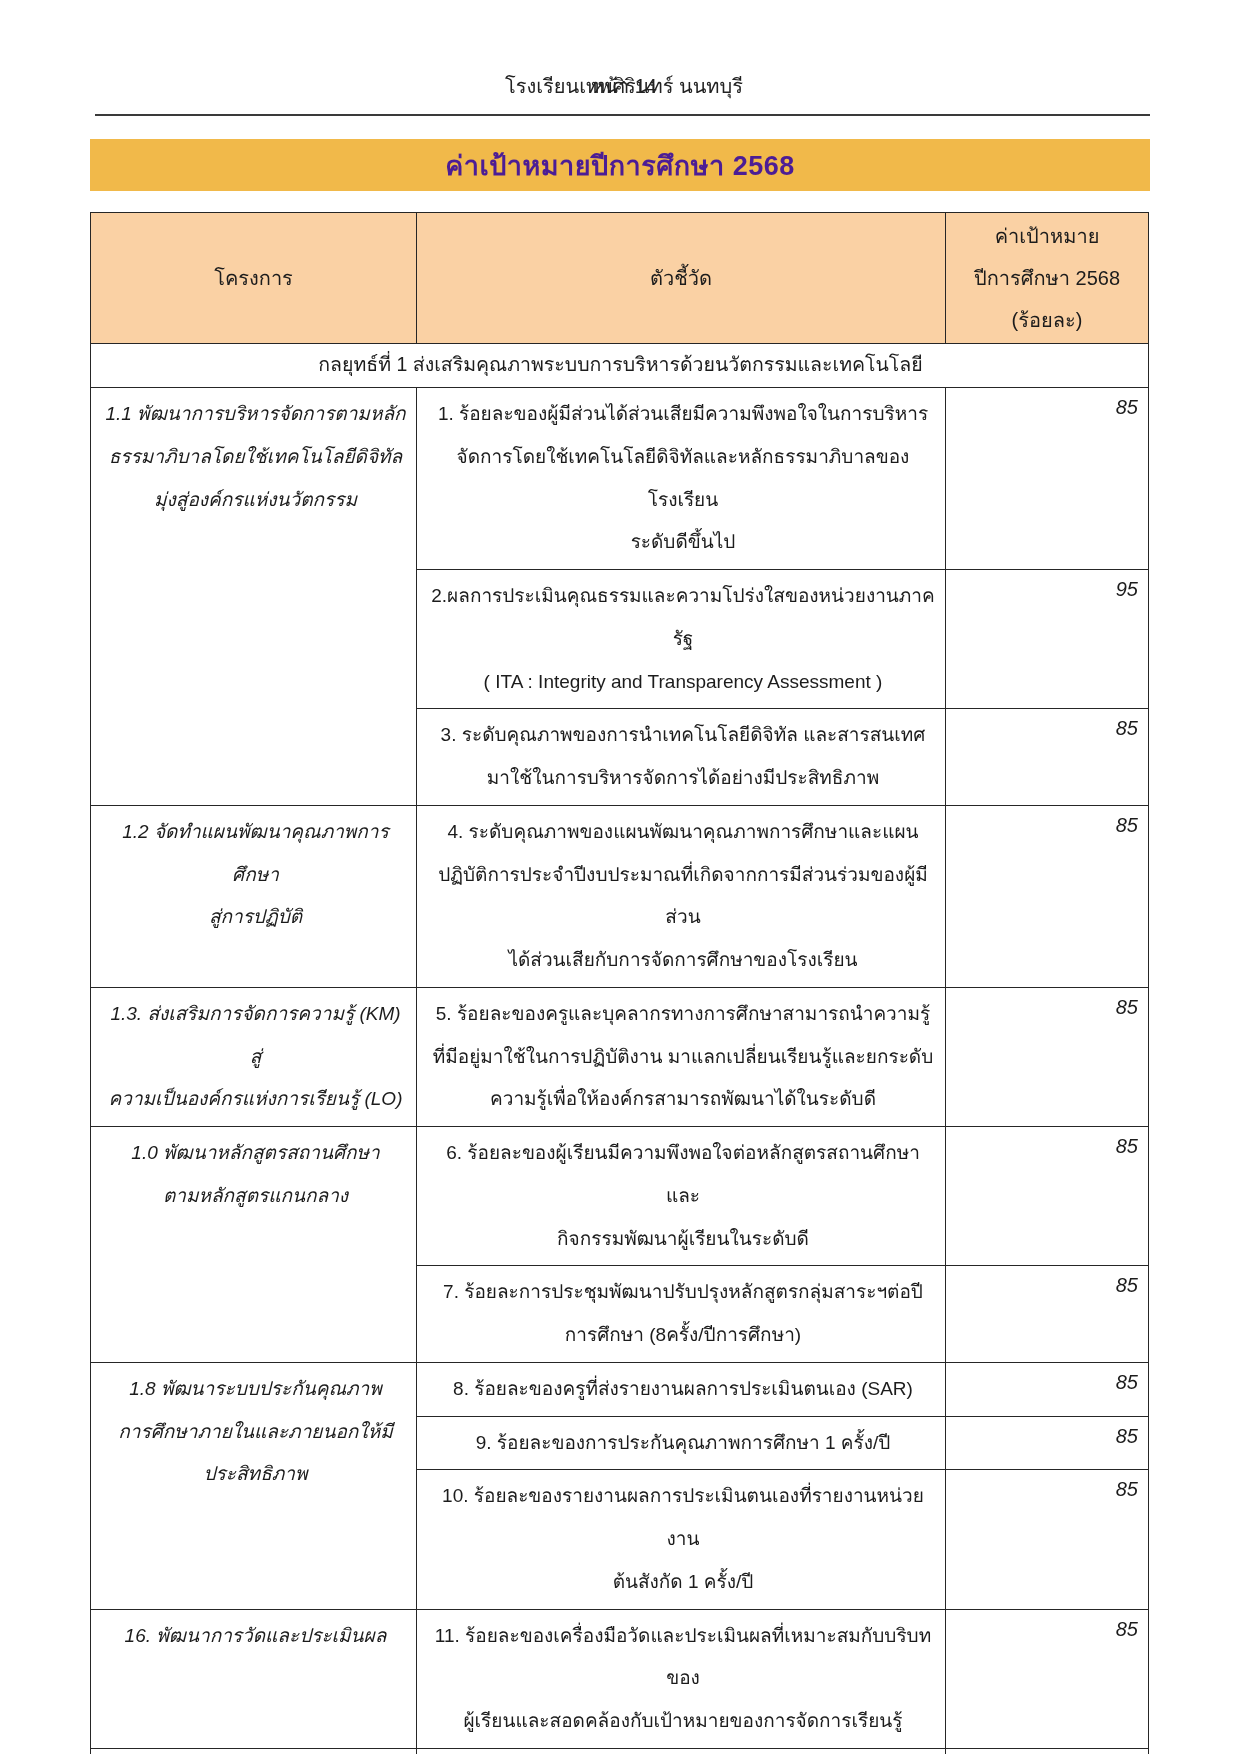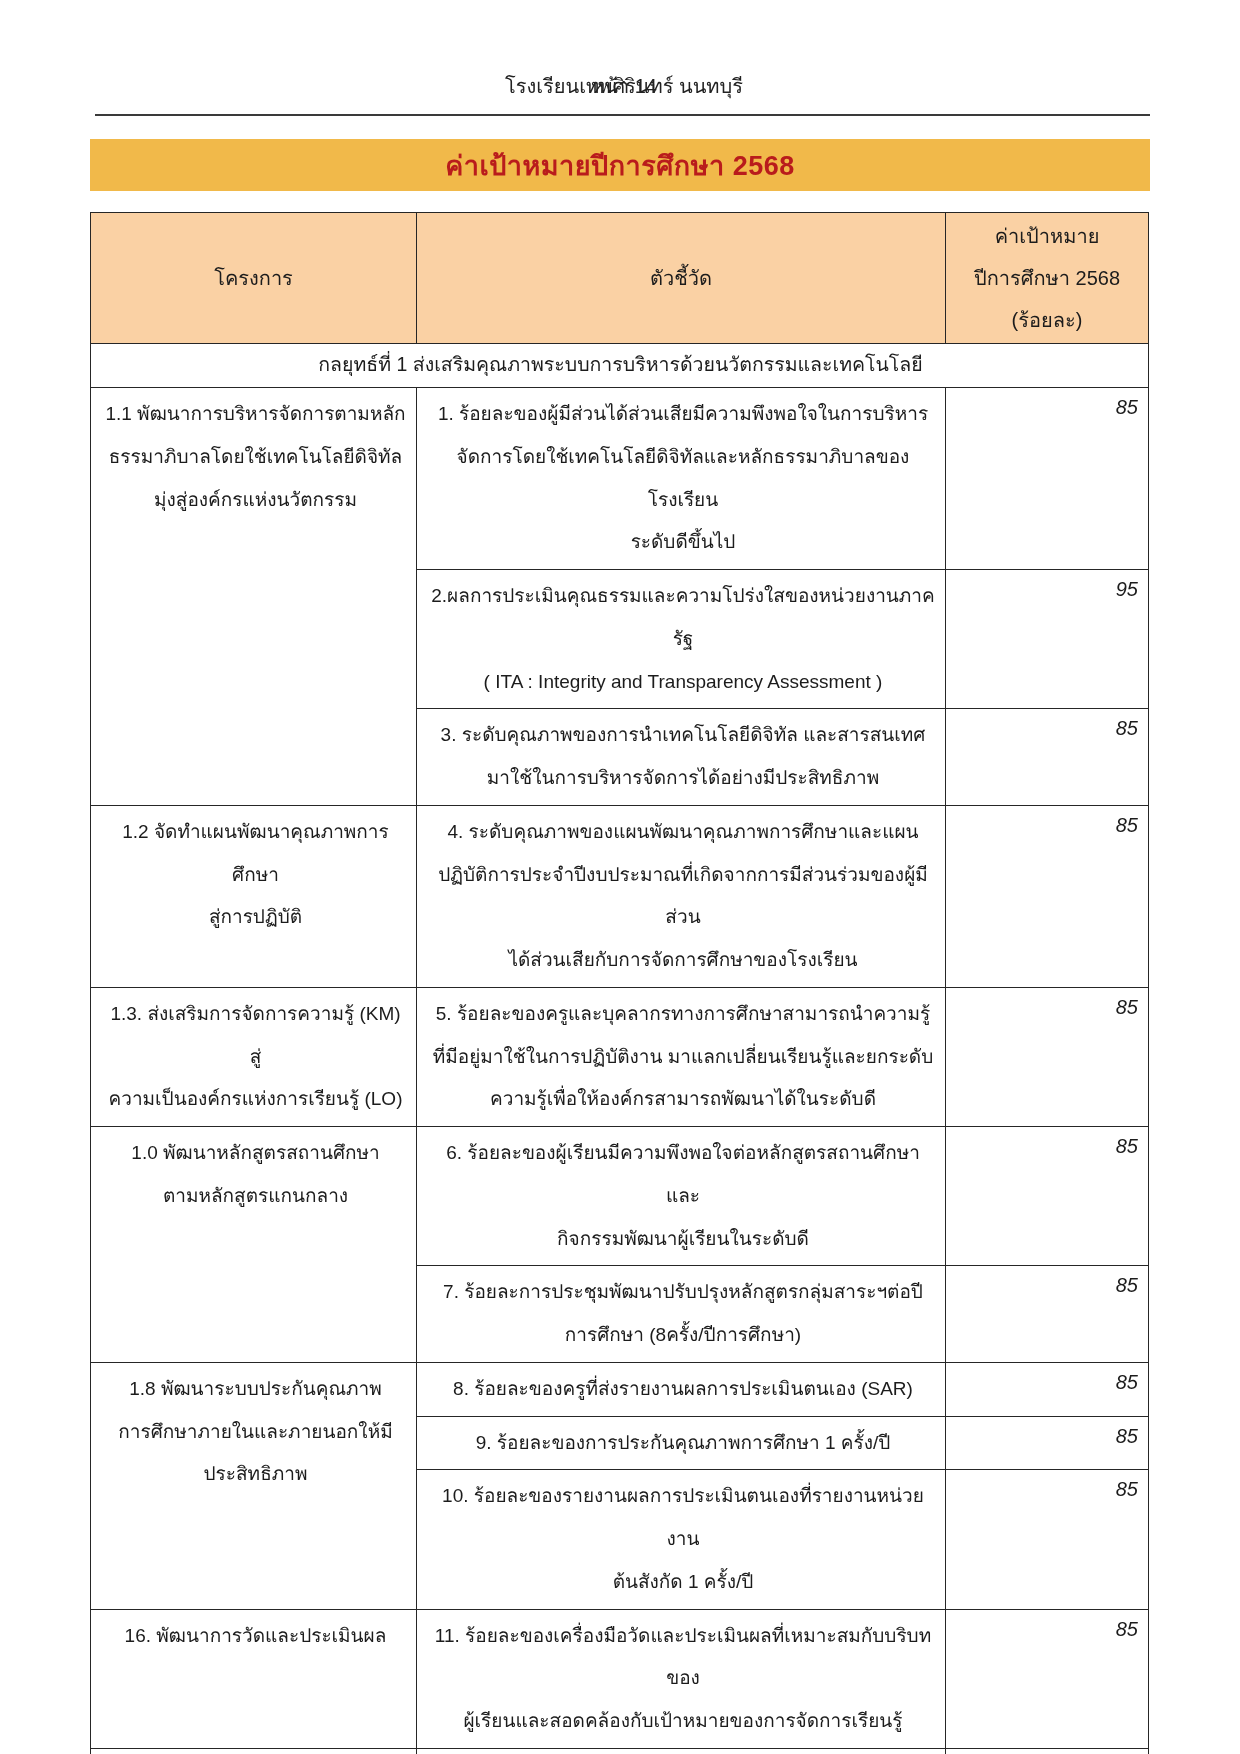--- a/index.html
+++ b/index.html
@@ -18,21 +18,21 @@
   }
   .page-header .center{position:absolute;left:50%;transform:translateX(-50%);}
   .header-rule{
     position:absolute;top:114px;left:95px;width:1055px;
     border-top:2.5px solid #3a3a3a;
   }
   .banner{
     position:absolute;top:139px;left:90px;width:1060px;height:52px;
     background:#F1B94A;
     display:flex;align-items:center;justify-content:center;
-    color:#b91c1c;font-size:27px;font-weight:bold;letter-spacing:.5px;
+    color:#4c1d95;font-size:27px;font-weight:bold;letter-spacing:.5px;
   }
   table.doc-table{
     position:absolute;top:212px;left:90px;width:1058px;
     border-collapse:collapse;table-layout:fixed;
     font-size:19px;
   }
   .doc-table col.c1{width:326px;}
   .doc-table col.c2{width:529px;}
   .doc-table col.c3{width:203px;}
   .doc-table th,.doc-table td{
@@ -49,20 +49,21 @@
     padding:2px 6px;
   }
   tr.strategy-row td{
     padding:5px 10px 7px 12px;
     font-size:19.5px;
   }
   td.project-cell{
     white-space:pre-line;
     line-height:2.25;
     padding:5px 8px 5px 12px;
+    font-style:italic;
   }
   td.indicator-cell{
     white-space:pre-line;
     line-height:2.25;
     padding:5px 10px 5px 14px;
   }
   td.target-cell{
     text-align:right;
     padding-top:8px;
     font-size:20px;

